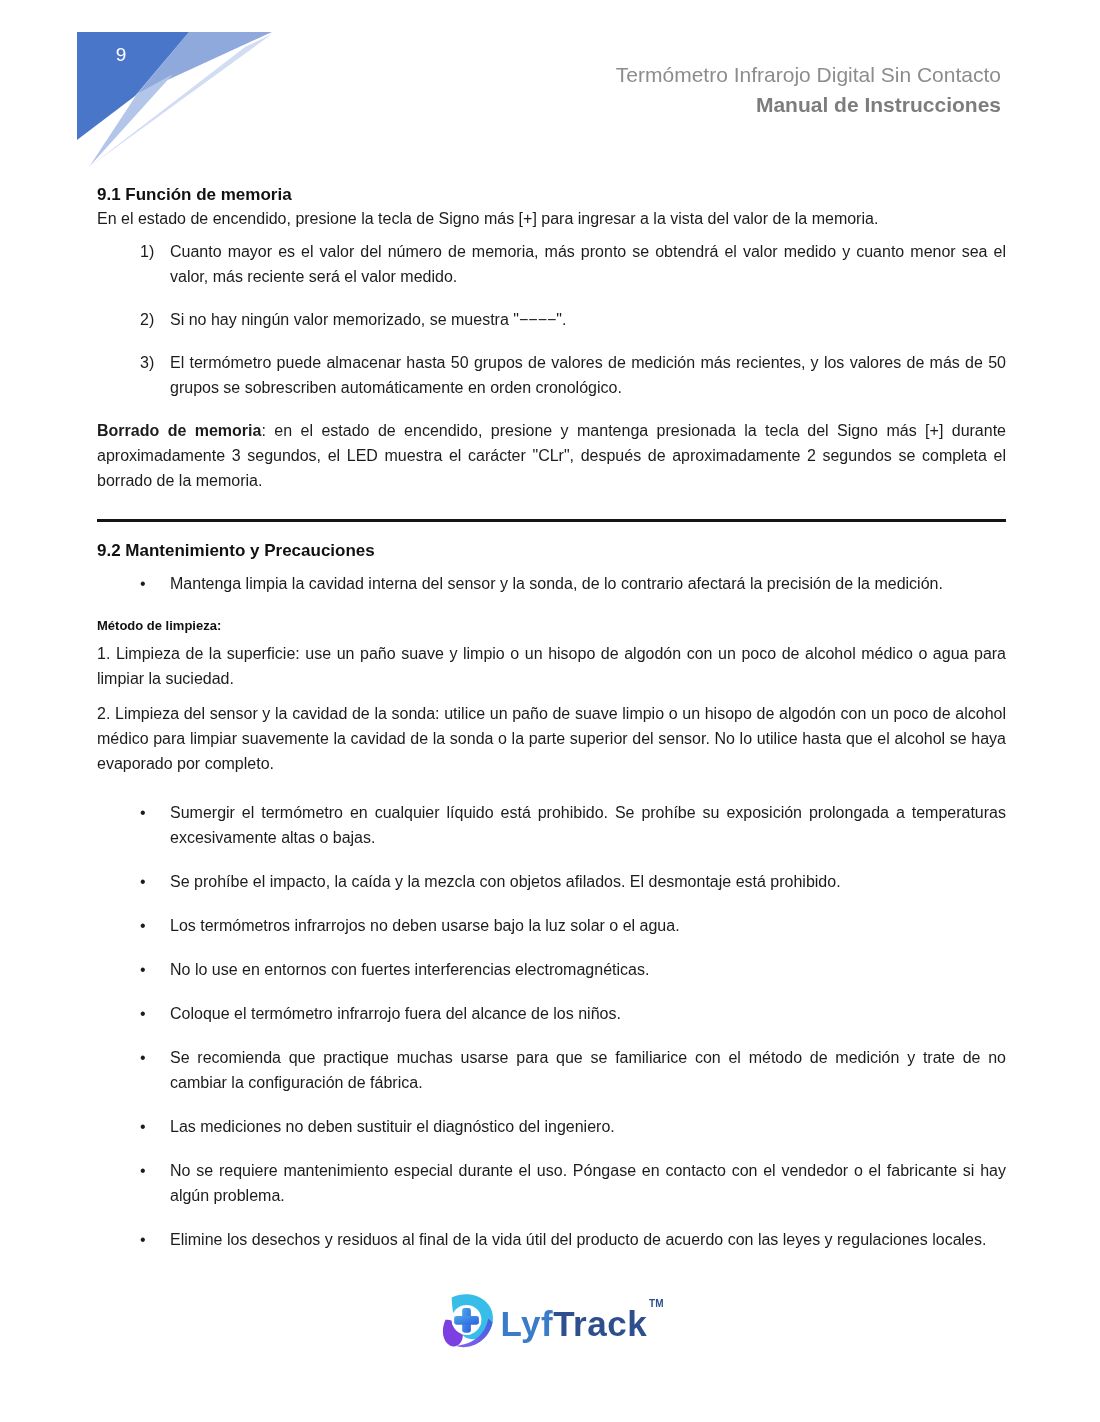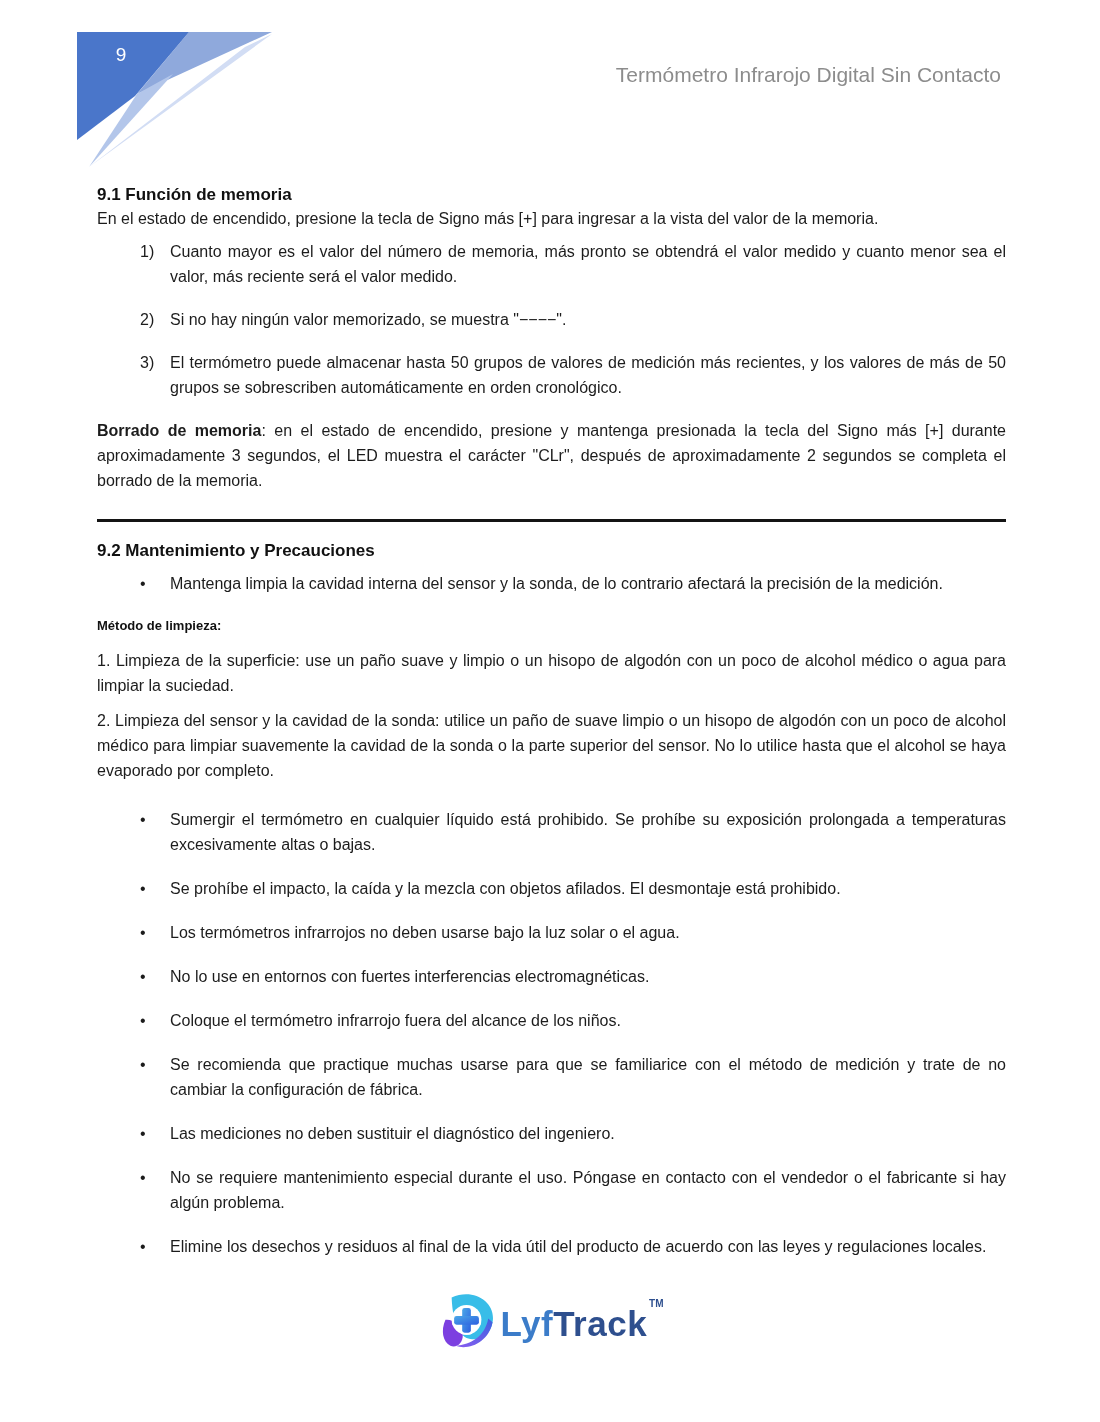--- a/index.html
+++ b/index.html
@@ -31,21 +31,21 @@
   .numlist { margin-top:8px; }
   .nrow { display:flex; padding-left:43px; margin-bottom:18px; }
   .nmark { flex:0 0 30px; font-size:16px; line-height:25px; }
   .ntxt { flex:1; text-align:justify; }
   .clear-para { margin-top:4px; text-align:justify; }
   .clear-para b { font-weight:bold; }
   .divider { margin-top:26px; border-top:3px solid #141414; }
   .h-92 { margin-top:18px; }
   .leadrow { margin-top:9px; }
   .h-met { margin-top:13px; }
-  .step1 { margin-top:11px; text-align:justify; }
+  .step1 { margin-top:4px; text-align:justify; }
   .step2 { margin-top:10px; text-align:justify; }
   .prec { margin-top:24px; }
   .brow { display:flex; padding-left:43px; margin-bottom:19px; }
   .dot { flex:0 0 30px; font-size:16px; line-height:25px; }
   .btxt { flex:1; text-align:justify; }
   
   .footer {
     position:absolute; top:1288px; left:0; width:1100px;
     display:flex; justify-content:center; align-items:center; gap:0;
   }
@@ -61,20 +61,21 @@
 <svg class="corner-art" viewBox="0 0 195 135">
   <polygon points="112,0 195,0 60,62" fill="#8fa9dc"></polygon>
   <polygon points="168,15 195,2 12,135" fill="#d2ddf4"></polygon>
   <polygon points="60,62 96,42 12,135" fill="#b3c6ea"></polygon>
   <polygon points="0,0 112,0 58,64 0,108" fill="#4a76ca"></polygon>
 </svg>
 <div class="page-num">9</div>
 
 <div class="header-titles">
   <div class="t2">Termómetro Infrarojo Digital Sin Contacto</div>
+  <div class="t3">Manual de Instrucciones</div>
 </div>
 
 <div class="content">
 
   <h3 class="sec h-91">9.1 Función de memoria</h3>
 
   <p class="intro">En el estado de encendido, presione la tecla de Signo más [+] para ingresar a la vista del valor de la memoria.</p>
 
   <div class="numlist">
     <div class="nrow">

